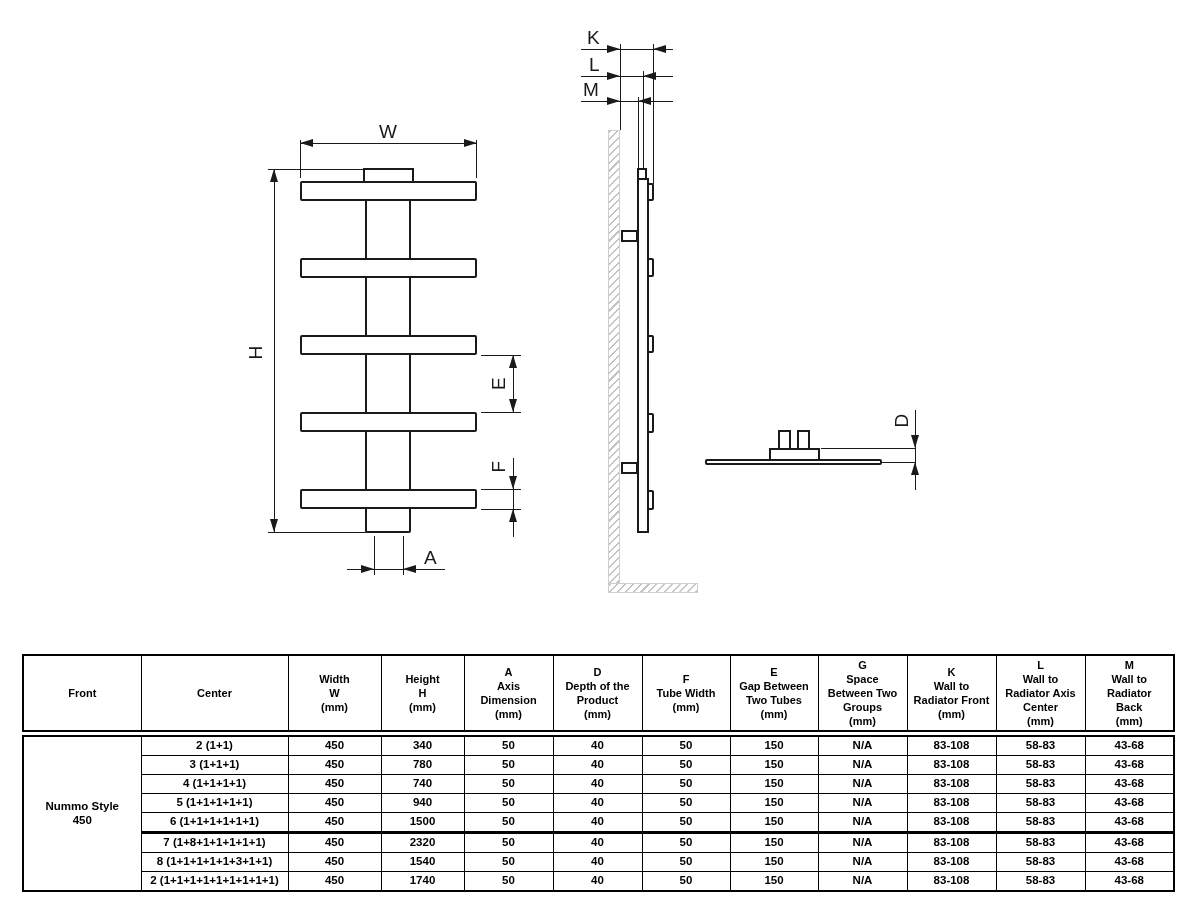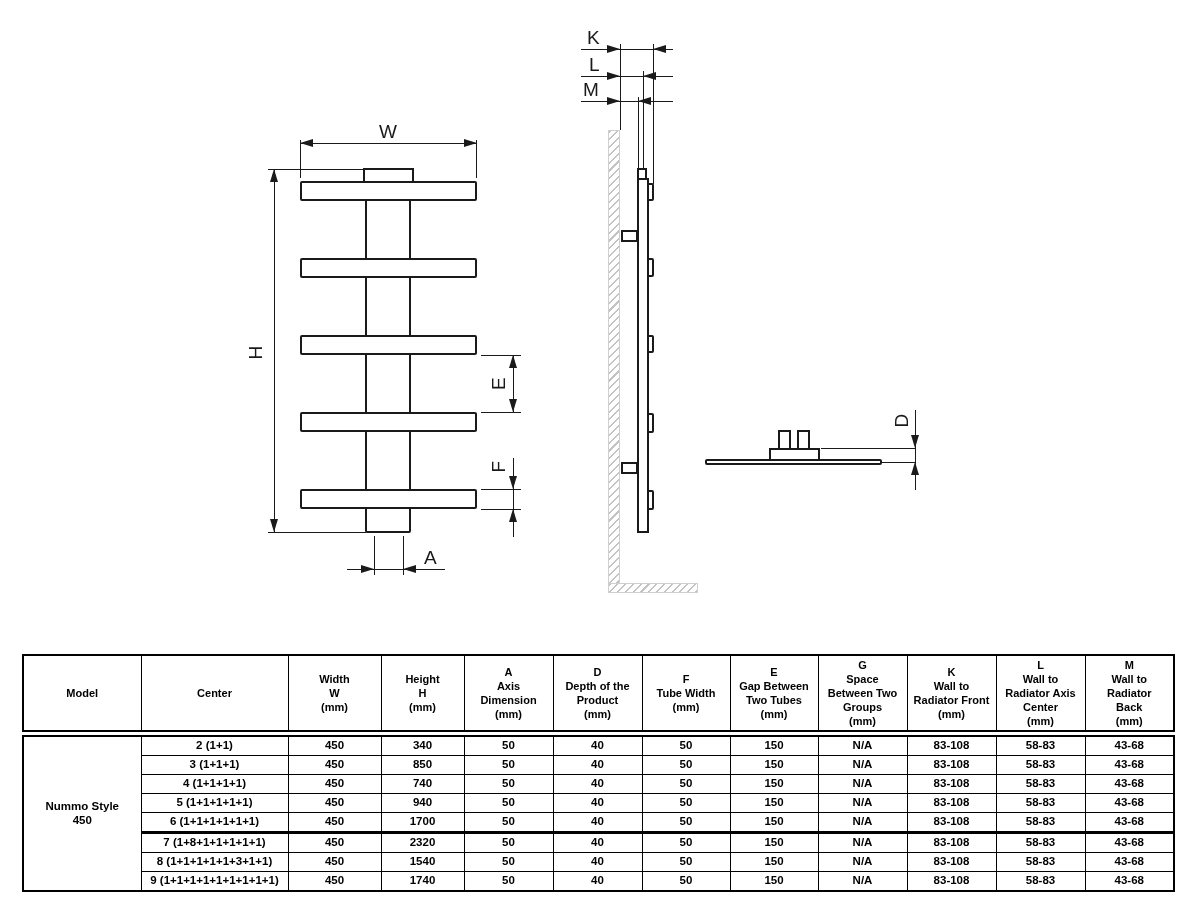--- a/index.html
+++ b/index.html
@@ -142,21 +142,21 @@
         <col style="width:89px">
         <col style="width:88px">
         <col style="width:88px">
       <col style="width:89px">
         <col style="width:89px">
         <col style="width:89px">
         <col style="width:89px">
     </colgroup>
     <thead>
       <tr>
-        <th>Model</th>
+        <th>Front</th>
         <th>Center</th>
         <th>Width
 W
 (mm)</th>
         <th>Height
 H
 (mm)</th>
         <th>A
 Axis
 Dimension
@@ -222,21 +222,21 @@
           <td>50</td>
           <td>150</td>
           <td>N/A</td>
           <td>83-108</td>
           <td>58-83</td>
           <td>43-68</td>
         </tr>
         <tr>
           <td>3 (1+1+1)</td>
           <td>450</td>
-          <td>850</td>
+          <td>780</td>
           <td>50</td>
           <td>40</td>
           <td>50</td>
           <td>150</td>
           <td>N/A</td>
           <td>83-108</td>
           <td>58-83</td>
           <td>43-68</td>
         </tr>
         <tr>
@@ -261,21 +261,21 @@
           <td>50</td>
           <td>150</td>
           <td>N/A</td>
           <td>83-108</td>
           <td>58-83</td>
           <td>43-68</td>
         </tr>
         <tr>
           <td>6 (1+1+1+1+1+1)</td>
           <td>450</td>
-          <td>1700</td>
+          <td>1500</td>
           <td>50</td>
           <td>40</td>
           <td>50</td>
           <td>150</td>
           <td>N/A</td>
           <td>83-108</td>
           <td>58-83</td>
           <td>43-68</td>
         </tr>
         <tr class="heavy-top">
@@ -298,21 +298,21 @@
           <td>50</td>
           <td>40</td>
           <td>50</td>
           <td>150</td>
           <td>N/A</td>
           <td>83-108</td>
           <td>58-83</td>
           <td>43-68</td>
         </tr>
         <tr>
-          <td>9 (1+1+1+1+1+1+1+1+1)</td>
+          <td>2 (1+1+1+1+1+1+1+1+1)</td>
           <td>450</td>
           <td>1740</td>
           <td>50</td>
           <td>40</td>
           <td>50</td>
           <td>150</td>
           <td>N/A</td>
           <td>83-108</td>
           <td>58-83</td>
           <td>43-68</td>

